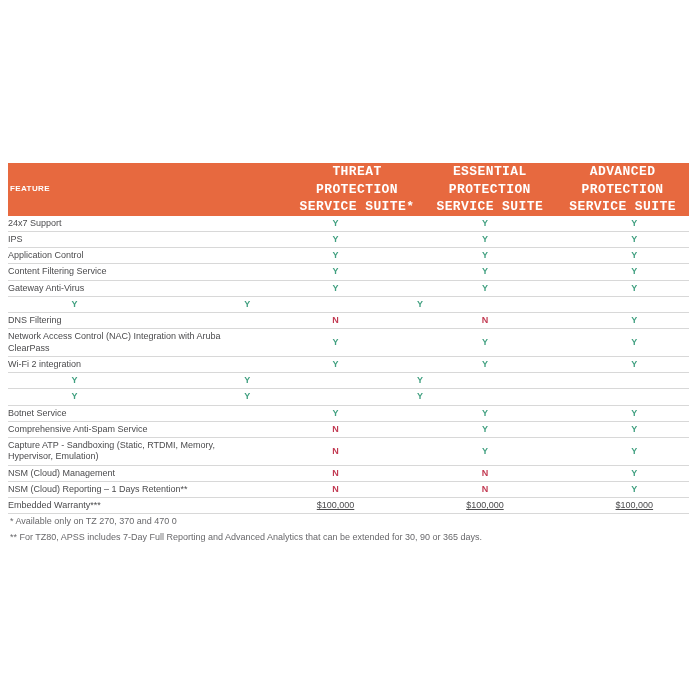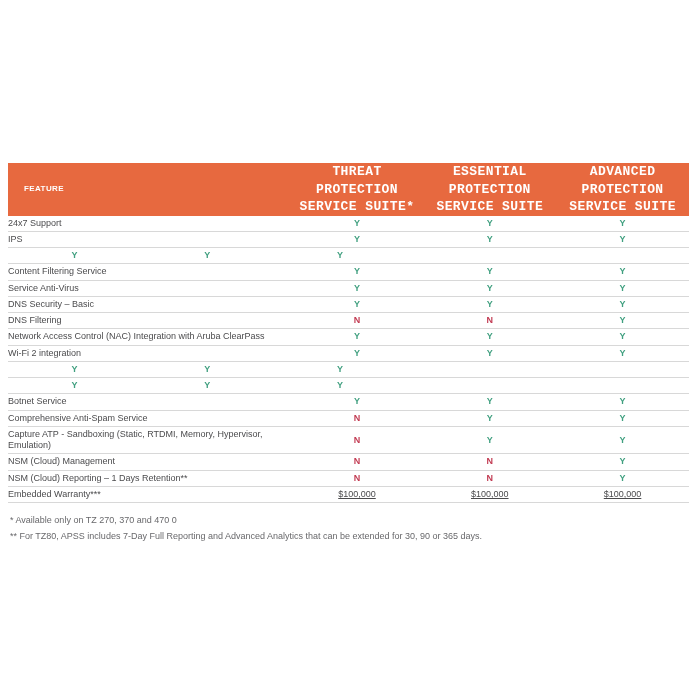--- a/index.html
+++ b/index.html
@@ -29,47 +29,48 @@
   }
   .th {
     font-weight: bold;
     letter-spacing: 0.4px;
     line-height: 1.35;
     text-transform: uppercase;
   }
   .feature-col {
     width: 41.5%;
     box-sizing: border-box;
-    padding-left: 16px;
+    padding-left: 2px;
     text-align: left;
   }
   .val-col {
     width: 19.5%;
     box-sizing: border-box;
     text-align: center;
   }
   .th.feature-col { font-size: 8px; }
   .th.val-col { font-size: 13px; padding: 0 6px; font-family: Liberation Mono, monospace; }
   .tr {
     display: flex;
     align-items: center;
     border-bottom: 1px solid var(--border, #d8d8d8);
     min-height: 14.5px;
+    gap: 40px;
   }
   .td {
     font-size: 9px;
     color: var(--row-text, #4b4b4d);
     padding: 2px 0;
     line-height: 1.25;
   }
   .td.val-col.yes { color: var(--yes, #3f9f7f); font-weight: bold; }
   .td.val-col.no  { color: var(--no, #c23a52); font-weight: bold; }
   .td.val-col.money { color: var(--row-text, #4b4b4d); text-decoration: underline; }
   .footnotes {
-    margin-top: 10px;
+    margin-top: 0;
     padding-left: 2px;
   }
   .footnote {
     font-size: 9px;
     color: var(--footnote-text, #68686b);
     line-height: 1.72;
   }
 </style>
 </head>
 <body>
@@ -92,38 +93,38 @@
           <div class="td val-col yes">Y</div>
           <div class="td val-col yes">Y</div>
         </div>
         <div class="tr">
           <div class="td feature-col">IPS</div>
           <div class="td val-col yes">Y</div>
           <div class="td val-col yes">Y</div>
           <div class="td val-col yes">Y</div>
         </div>
         <div class="tr">
+          <div class="td feature-col">Application Control</div>
           <div class="td val-col yes">Y</div>
           <div class="td val-col yes">Y</div>
           <div class="td val-col yes">Y</div>
         </div>
         <div class="tr">
           <div class="td feature-col">Content Filtering Service</div>
           <div class="td val-col yes">Y</div>
           <div class="td val-col yes">Y</div>
           <div class="td val-col yes">Y</div>
         </div>
         <div class="tr">
-          <div class="td feature-col">Service Anti-Virus</div>
-          <div class="td val-col yes">Y</div>
-          <div class="td val-col yes">Y</div>
-          <div class="td val-col yes">Y</div>
-        </div>
-        <div class="tr">
-          <div class="td feature-col">DNS Security – Basic</div>
+          <div class="td feature-col">Gateway Anti-Virus</div>
+          <div class="td val-col yes">Y</div>
+          <div class="td val-col yes">Y</div>
+          <div class="td val-col yes">Y</div>
+        </div>
+        <div class="tr">
           <div class="td val-col yes">Y</div>
           <div class="td val-col yes">Y</div>
           <div class="td val-col yes">Y</div>
         </div>
         <div class="tr">
           <div class="td feature-col">DNS Filtering</div>
           <div class="td val-col no">N</div>
           <div class="td val-col no">N</div>
           <div class="td val-col yes">Y</div>
         </div>

